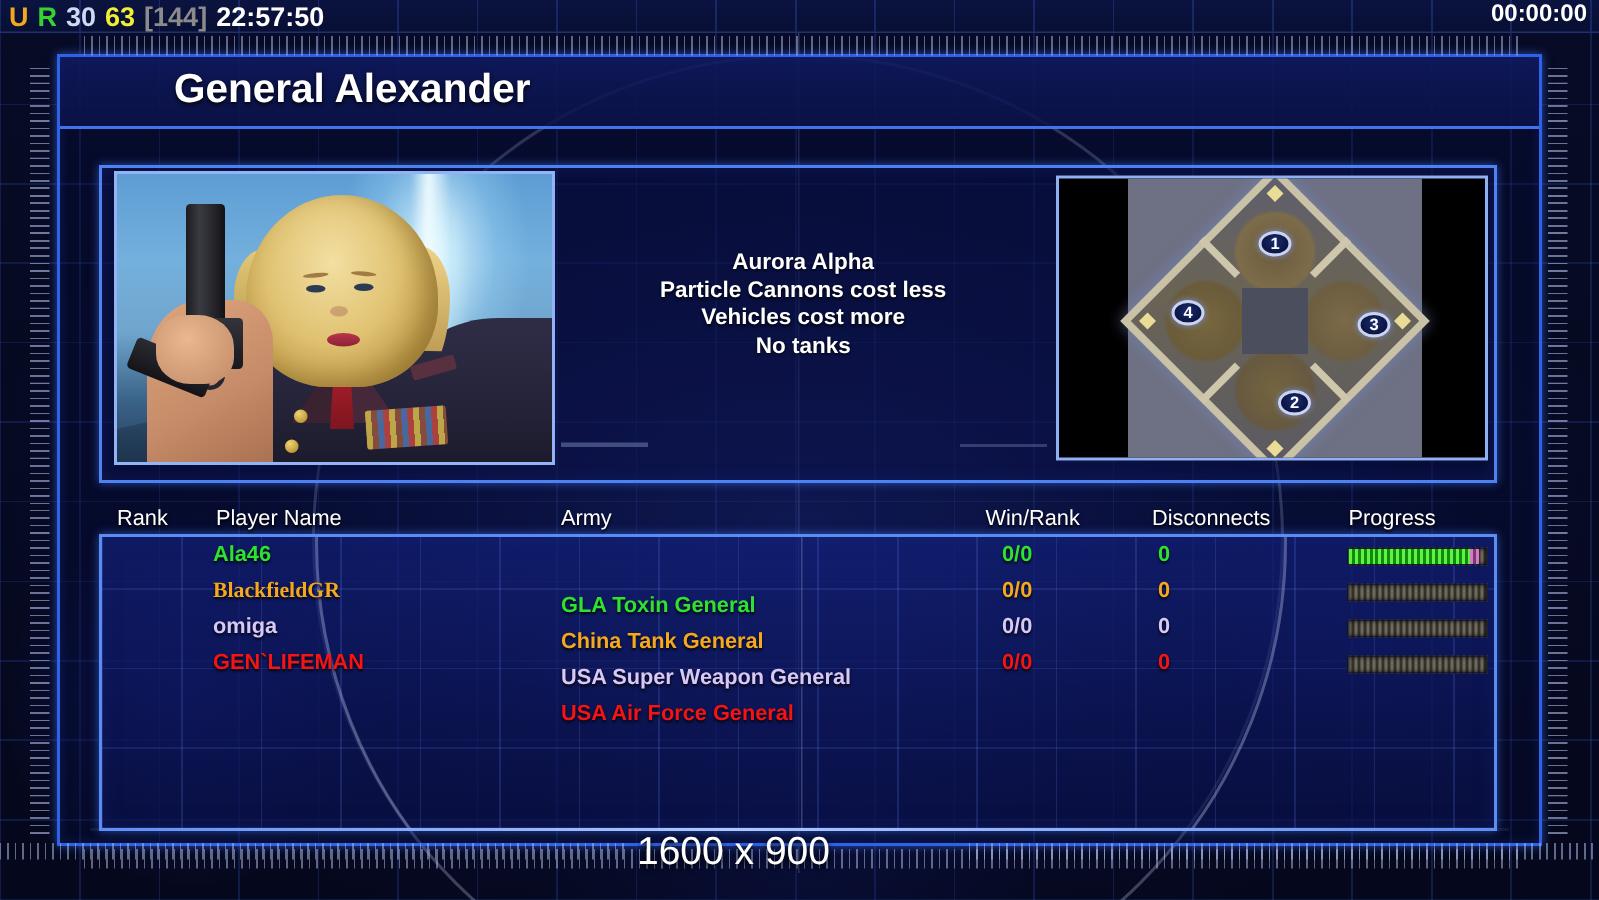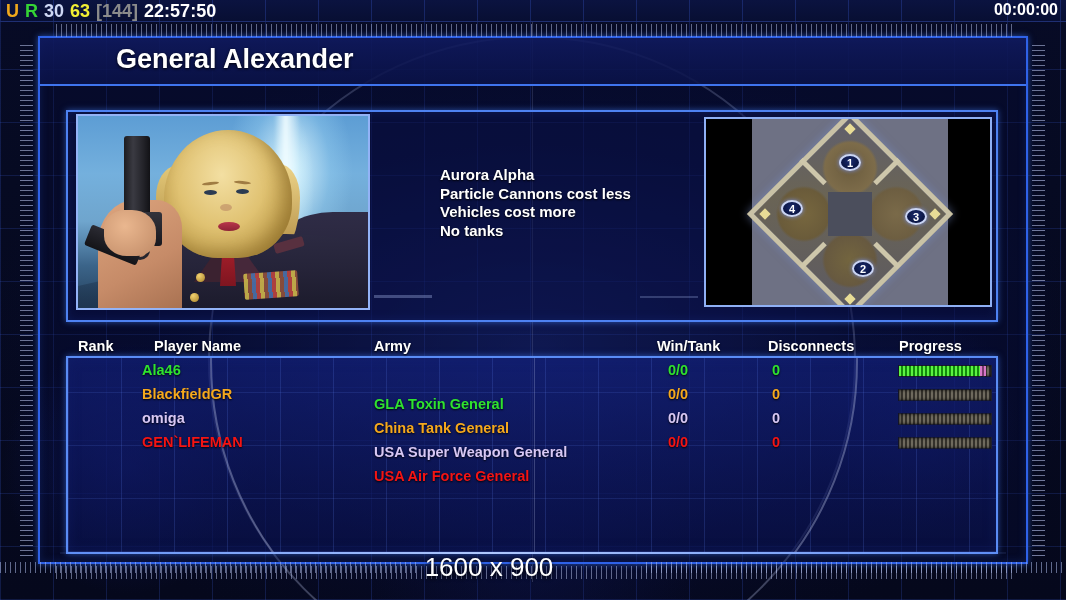--- a/index.html
+++ b/index.html
@@ -285,21 +285,21 @@
     border: 3px solid #26262e; border-radius: 50%;
     border-top-color: transparent;
   }
 
   
   .desc {
     position: absolute; left: 440px; top: 166px; z-index: 18;
     font-size: 15px; font-weight: bold; color: #ffffff; line-height: 18.5px;
     text-shadow: 0 1px 2px rgba(0,0,0,0.95);
   }
-  .desc div { white-space: nowrap; }
+  .desc div { white-space: nowrap; text-align: center; }
   .dash-a {
     position:absolute; left: 374px; top: 295px; width: 58px; height: 3px;
     background: rgba(150,165,215,0.40); z-index: 17;
   }
   .dash-b {
     position:absolute; left: 640px; top: 296px; width: 58px; height: 2px;
     background: rgba(150,165,215,0.30); z-index: 17;
   }
 
   
@@ -372,26 +372,26 @@
     border-radius: 50%;
   }
   .tp-vline { position:absolute; left: 466px; top: 0; width:1px; height: 198px; background: rgba(195,205,240,0.25); }
 
   .thead {
     position: absolute; left: 0; top: 338px; width: 1066px; height: 20px;
     z-index: 20;
   }
   .thead span {
     position: absolute; top: 0;
-    color: #ffffff; font-size: 14.5px; font-weight: bold;
+    color: #ffffff; font-size: 14.5px; font-weight: normal;
     text-shadow: 0 1px 2px rgba(0,0,0,0.95);
     white-space: nowrap;
   }
   .th-rank { left: 78px; }
-  .th-name { left: 144px; margin-left: 10px; }
+  .th-name { left: 144px; }
   .th-army { left: 374px; text-align: center; }
   .th-wl   { left: 657px; }
   .th-dc   { left: 768px; }
   .th-prog { left: 899px; }
 
   .rows { position: absolute; left: 0; top: 362px; width: 1066px; z-index: 22; }
   .row { position: relative; height: 24px; }
   .row .cell {
     position: absolute; top: 0;
     font-size: 14.5px; font-weight: bold; white-space: nowrap;
@@ -536,40 +536,40 @@
   <div class="table-panel">
     <div class="tp-grid"></div>
     <div class="tp-arc"></div>
     <div class="tp-vline"></div>
   </div>
 
   <div class="thead">
     <span class="th-rank">Rank</span>
     <span class="th-name">Player Name</span>
     <span class="th-army">Army</span>
-    <span class="th-wl">Win/Tank</span>
+    <span class="th-wl">Win/Rank</span>
     <span class="th-dc">Disconnects</span>
     <span class="th-prog">Progress</span>
   </div>
 
   <div class="rows" id="player-rows">
       <div class="row">
         <span class="cell c-rank" style="color: rgb(47, 226, 47);"></span>
         <span class="cell c-name" style="color: rgb(47, 226, 47);">Ala46</span>
         <span class="cell c-army" style="color: rgb(47, 226, 47);">GLA Toxin General</span>
         <span class="cell c-wl" style="color: rgb(47, 226, 47);">0/0</span>
         <span class="cell c-dc" style="color: rgb(47, 226, 47);">0</span>
         <div class="bar">
           <div class="fill" style="width: 88%;"></div>
           <div class="tip" style="left: 88%;"></div>
         </div>
       </div>
       <div class="row">
         <span class="cell c-rank" style="color: rgb(245, 168, 29);"></span>
-        <span class="cell c-name" style="color: rgb(245, 168, 29);">BlackfieldGR</span>
+        <span class="cell c-name" style="color: rgb(245, 168, 29); font-family: Liberation Serif, serif;">BlackfieldGR</span>
         <span class="cell c-army" style="color: rgb(245, 168, 29);">China Tank General</span>
         <span class="cell c-wl" style="color: rgb(245, 168, 29);">0/0</span>
         <span class="cell c-dc" style="color: rgb(245, 168, 29);">0</span>
         <div class="bar"></div>
       </div>
       <div class="row">
         <span class="cell c-rank" style="color: rgb(216, 200, 245);"></span>
         <span class="cell c-name" style="color: rgb(216, 200, 245);">omiga</span>
         <span class="cell c-army" style="color: rgb(216, 200, 245);">USA Super Weapon General</span>
         <span class="cell c-wl" style="color: rgb(216, 200, 245);">0/0</span>

